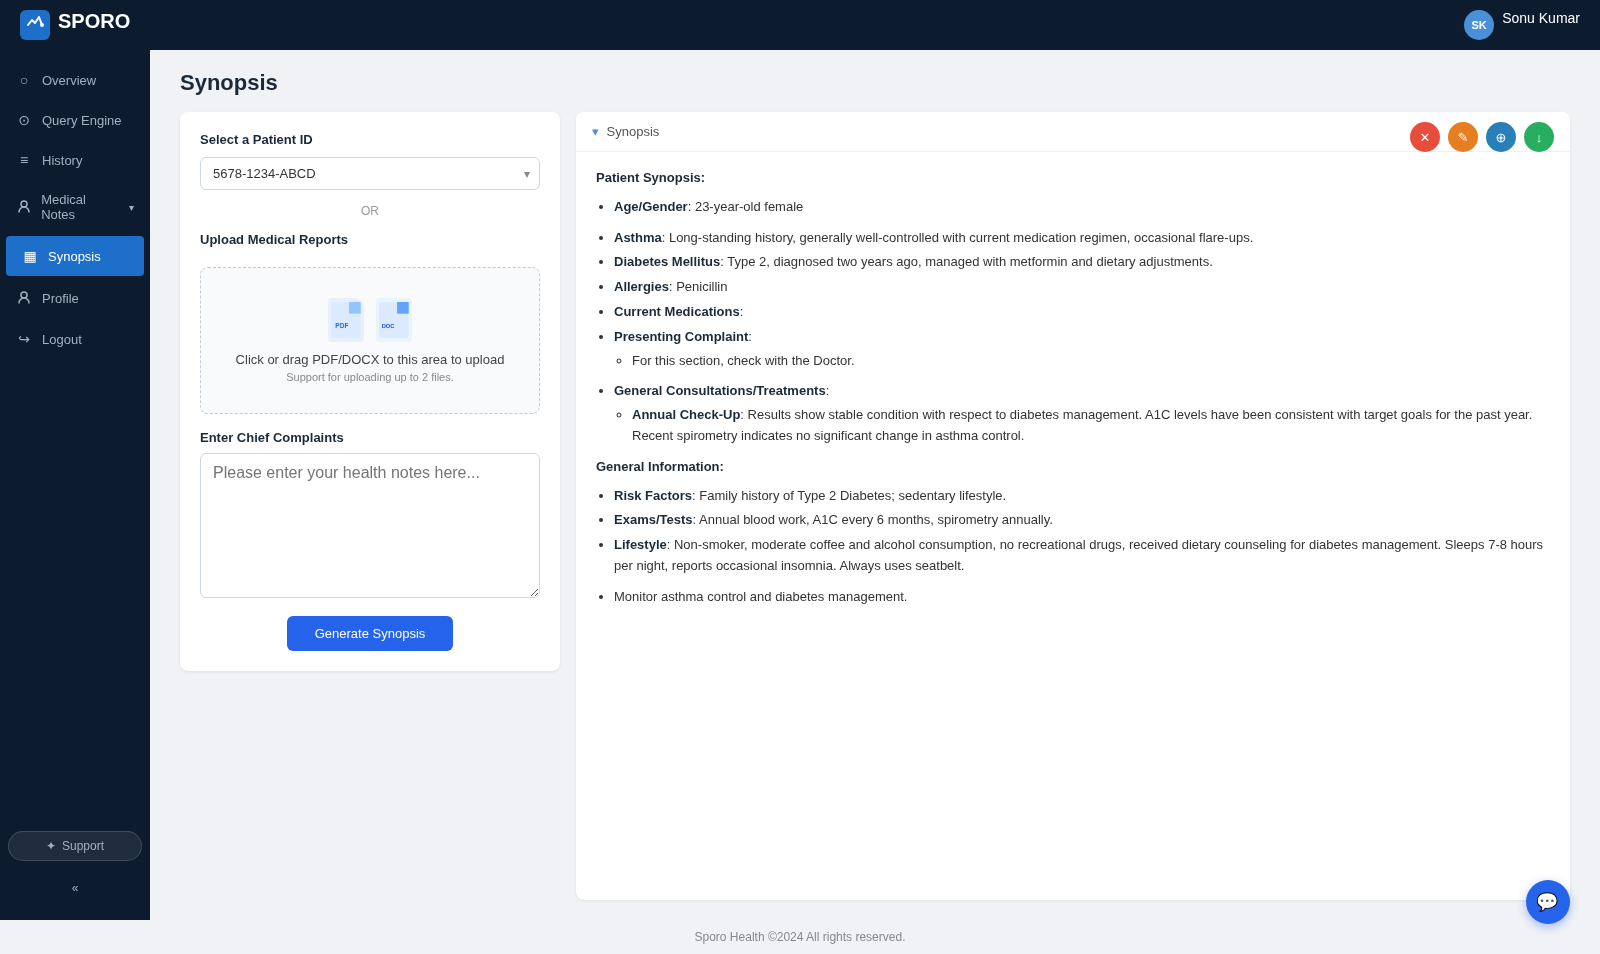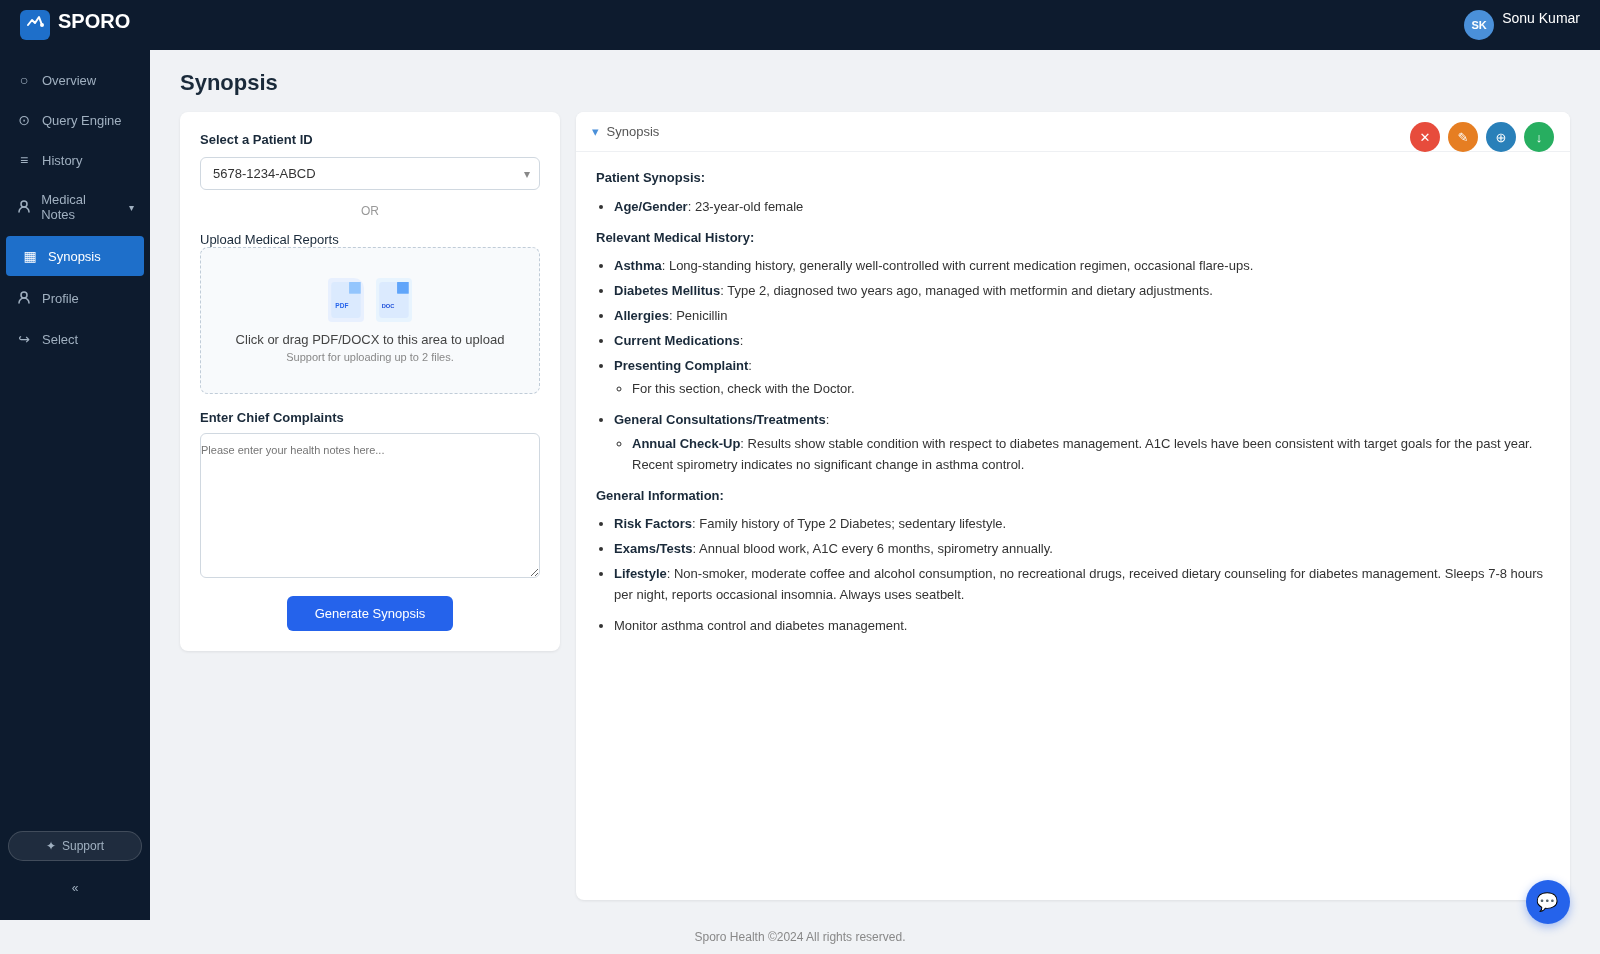--- a/index.html
+++ b/index.html
@@ -41,32 +41,32 @@
     .card { background: white; border-radius: 8px; padding: 20px; box-shadow: 0 1px 3px rgba(0,0,0,0.08); }
 
     
     .section-label { font-size: 13px; font-weight: 600; color: #1a2a3a; margin-bottom: 10px; }
     .select-wrapper { position: relative; }
     select.patient-select { width: 100%; padding: 8px 12px; border: 1px solid #d0d8e0; border-radius: 6px; font-size: 13px; color: #333; appearance: none; background: white; cursor: pointer; }
     .select-arrow { position: absolute; right: 10px; top: 50%; transform: translateY(-50%); color: #888; pointer-events: none; font-size: 12px; }
     .or-divider { text-align: center; color: #999; font-size: 12px; margin: 14px 0; }
 
     
-    .upload-section-label { font-size: 13px; font-weight: 400; color: #1a2a3a; margin-bottom: 0; }
+    .upload-section-label { font-size: 13px; font-weight: 700; color: #1a2a3a; margin-bottom: 20px; }
     .upload-area { border: 1.5px dashed #c0ccd8; border-radius: 8px; padding: 30px 20px; text-align: center; background: #f8fafc; cursor: pointer; }
     .upload-icons { display: flex; justify-content: center; gap: 12px; margin-bottom: 10px; }
     .file-icon { width: 36px; height: 44px; position: relative; }
     .file-icon-pdf { background: #e8f0fe; border-radius: 4px; display: flex; align-items: center; justify-content: center; font-size: 10px; font-weight: 700; color: #4a90d9; padding: 4px; flex-direction: column; }
     .file-icon-doc { background: #e8f4fe; border-radius: 4px; display: flex; align-items: center; justify-content: center; font-size: 10px; font-weight: 700; color: #2b5fbd; padding: 4px; flex-direction: column; }
     .upload-text { font-size: 13px; color: #444; margin-bottom: 4px; }
     .upload-subtext { font-size: 11px; color: #888; }
 
     
     .complaints-label { font-size: 13px; font-weight: 600; color: #1a2a3a; margin: 16px 0 8px; }
-    .health-notes-textarea { width: 100%; height: 145px; border: 1px solid #d0d8e0; border-radius: 6px; padding: 10px 0; font-size: 11px; color: #999; resize: both; outline: none; font-family: inherit; }
+    .health-notes-textarea { width: 100%; height: 145px; border: 1px solid #d0d8e0; border-radius: 6px; padding: 10px 12px; font-size: 16px; color: #999; resize: both; outline: none; font-family: inherit; }
 
     
     .generate-btn { display: block; margin: 14px auto 0; background: #2563eb; color: white; border: none; border-radius: 6px; padding: 10px 28px; font-size: 13px; font-weight: 500; cursor: pointer; }
 
     
     .synopsis-panel { background: white; border-radius: 8px; box-shadow: 0 1px 3px rgba(0,0,0,0.08); height: 100%; overflow-y: auto; position: relative; }
     .synopsis-header { display: flex; align-items: center; padding: 12px 16px; border-bottom: 1px solid #eef0f3; position: sticky; top: 0; background: white; z-index: 1; }
     .synopsis-chevron { color: #4a90d9; margin-right: 8px; font-size: 13px; }
     .synopsis-title { font-size: 13px; color: #555; font-weight: 500; }
     .action-icons { position: absolute; right: 16px; top: 10px; display: flex; gap: 8px; }
@@ -149,21 +149,21 @@
           <span class="sidebar-icon">
             <svg width="14" height="14" viewBox="0 0 14 14" fill="none">
                 <circle cx="7" cy="5" r="3" stroke="#a0b0c0" stroke-width="1.5"></circle>
                 <path d="M2 13c0-2.76 2.24-5 5-5s5 2.24 5 5" stroke="#a0b0c0" stroke-width="1.5" stroke-linecap="round"></path>
               </svg>
           </span>
           <span>Profile</span>
         </div>
         <div class="sidebar-item">
           <span class="sidebar-icon">↪</span>
-          <span>Select</span>
+          <span>Logout</span>
         </div>
       </div>
       <div class="sidebar-bottom">
         <div class="support-btn">
           <span>✦</span>
           <span>Support</span>
         </div>
         <div class="collapse-btn">
           <span>«</span>
         </div>
@@ -232,21 +232,20 @@
             </div>
 
             <div class="synopsis-content">
               <h3>Patient Synopsis:</h3>
               <ul>
                 <li>
                   <span class="bold-label">Age/Gender</span><span>: 23-year-old female</span>
                 </li>
               </ul>
 
-              <h3>Relevant Medical History:</h3>
               <ul>
                 <li><span class="bold-label">Asthma</span>: Long-standing history, generally well-controlled with current medication regimen, occasional flare-ups.</li>
                 <li><span class="bold-label">Diabetes Mellitus</span>: Type 2, diagnosed two years ago, managed with metformin and dietary adjustments.</li>
                 <li><span class="bold-label">Allergies</span>: Penicillin</li>
                 <li>
                   <span class="bold-label">Current Medications</span>:
                 </li>
                 <li>
                   <span class="bold-label">Presenting Complaint</span>:
                   <ul>

